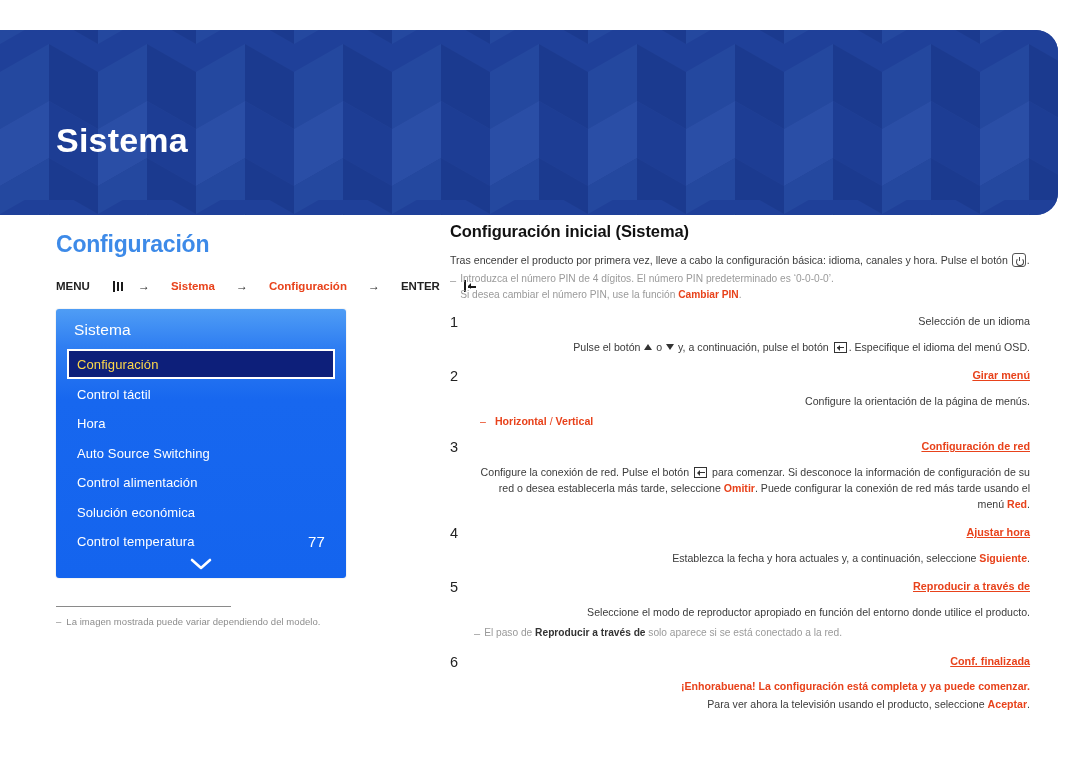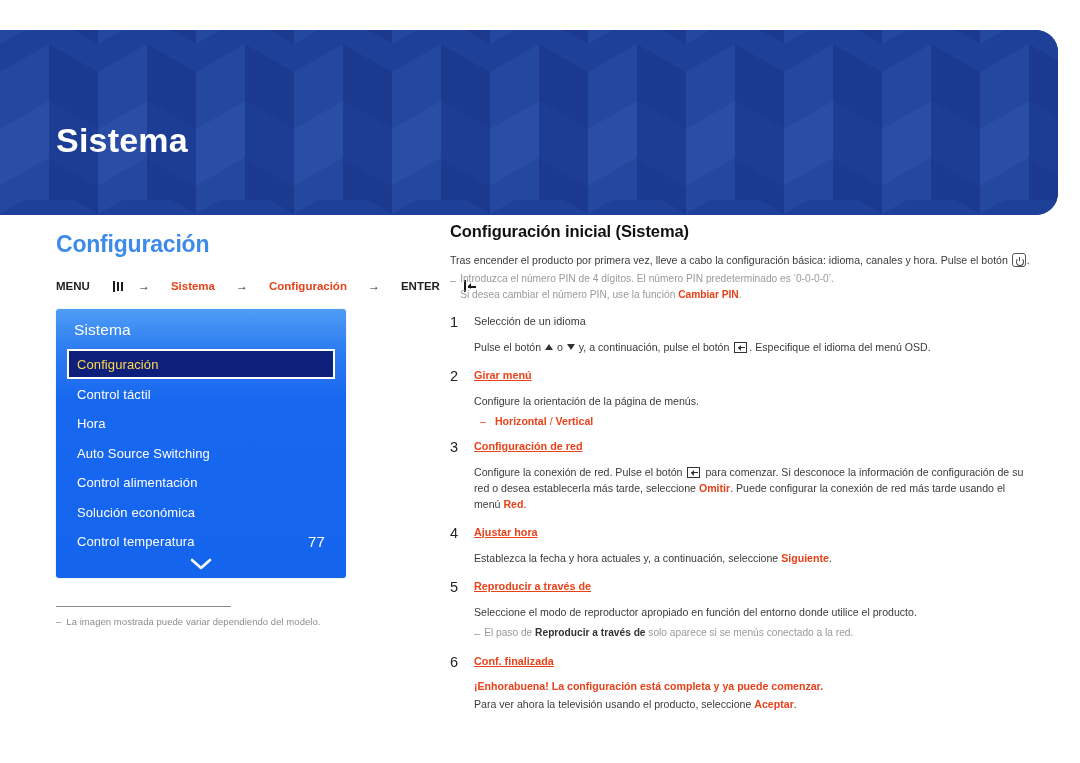--- a/index.html
+++ b/index.html
@@ -131,21 +131,21 @@
   }
   .note .dashm { color:#9a9a9a; flex:0 0 auto; padding-top:1px; font-size:11px; }
   .note b { color:#e8421b; }
   .note .indent { display:block; }
 
   .step { display:flex; margin-top:12px; }
   .step .num {
     flex:0 0 24px; font-size:14.5px; color:#222; font-weight:normal;
     line-height:1.05; padding-top:1px;
   }
-  .step .body { flex:1; }
+  .step .body { flex:1;text-align:right; }
   .step .head { font-size:10.8px; color:#3b3b3b; line-height:1.4; }
   .step .head.red { color:#e8421b; font-weight:bold;text-decoration:underline; }
   .step .para {
     margin-top:11px; font-size:10.6px; color:#3b3b3b; line-height:1.5;
   }
   .step .para b { color:#e8421b; }
   .step .subnote {
     margin-top:5px; font-size:10.2px; color:#9a9a9a; line-height:1.45;
     display:flex; gap:4px;
   }
@@ -330,21 +330,21 @@
       </div>
     </div>
 
     <div class="step">
       <div class="num">5</div>
       <div class="body">
         <div class="head red">Reproducir a través de</div>
         <div class="para">Seleccione el modo de reproductor apropiado en función del entorno donde utilice el producto.</div>
         <div class="subnote">
           <span class="dashm">‒</span>
-          <span><span>El paso de </span><b>Reproducir a través de</b><span> solo aparece si se menús conectado a la red.</span></span>
+          <span><span>El paso de </span><b>Reproducir a través de</b><span> solo aparece si se está conectado a la red.</span></span>
         </div>
       </div>
     </div>
 
     <div class="step">
       <div class="num">6</div>
       <div class="body">
         <div class="head red">Conf. finalizada</div>
         <div class="congrats">¡Enhorabuena! La configuración está completa y ya puede comenzar.</div>
         <div class="closing">

